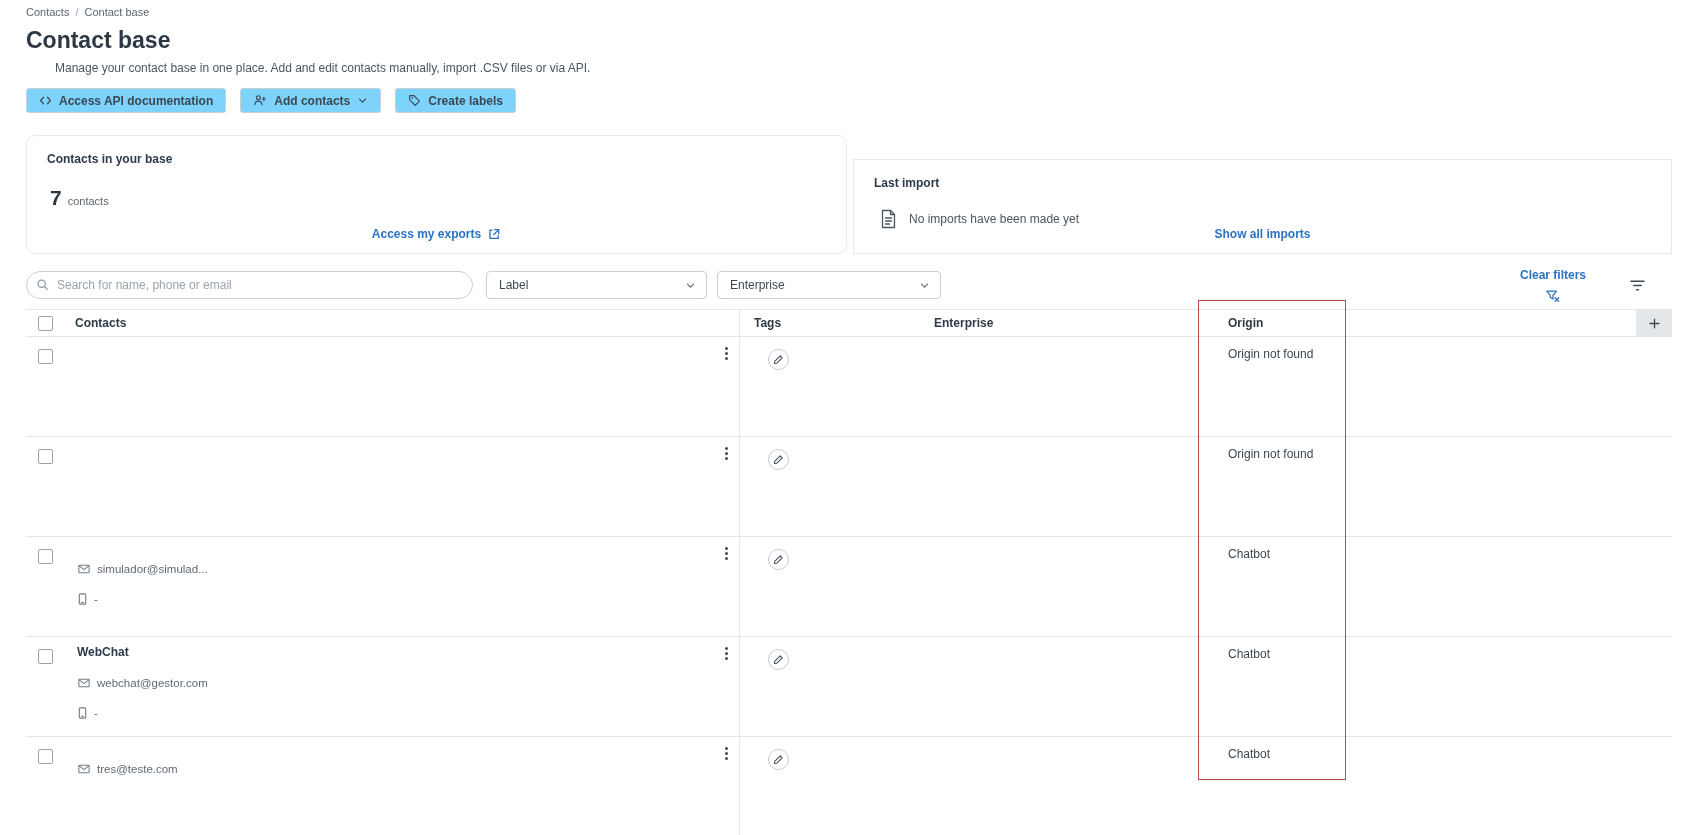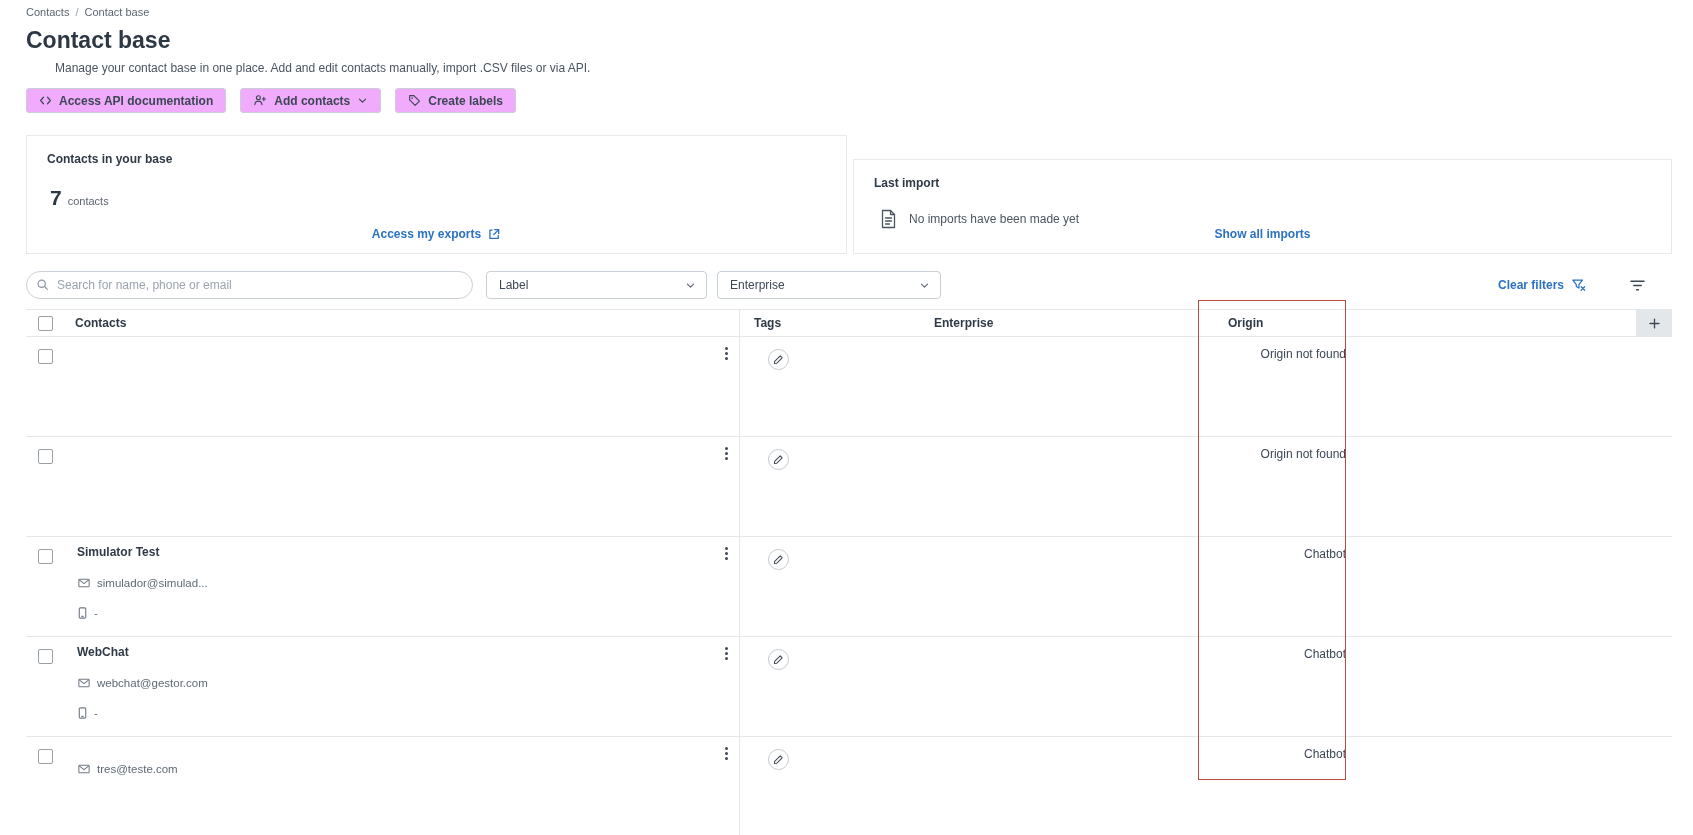--- a/index.html
+++ b/index.html
@@ -19,30 +19,30 @@
   .breadcrumb .sep { color: #9aa4af; }
 
   
   .page-title { margin-top: 9px; font-size: 23px; font-weight: 700; color: #2d3845; }
   .page-subtitle { margin-top: 7px; font-size: 12px; color: #4a5560; margin-left: 29px; }
 
   
   .toolbar { margin-top: 13px; display: flex; gap: 14px; }
   .btn {
     height: 25px; display: inline-flex; align-items: center; gap: 7px;
-    padding: 0 12px; background: #f0abfc; border: 1px solid #c9cfd6; border-radius: 3px;
+    padding: 0 12px; background: #7dd3fc; border: 1px solid #c9cfd6; border-radius: 3px;
     font-size: 12px; font-weight: 700; color: #3c4754; cursor: pointer;
     font-family: "Liberation Sans", sans-serif; white-space: nowrap;
   }
   .btn svg { flex: 0 0 auto; }
 
   
   .cards { margin-top: 22px; display: flex; gap: 6px; height: 119px; }
   .card { background: #fff; border: 1px solid #e7e9ed; padding: 16px 20px; position: relative; }
-  .card-left { width: 821px; }
+  .card-left { width: 821px; border-radius: 9px; }
   .card-right { flex: 1; margin-top: 24px; }
   .card-title { font-size: 12px; font-weight: 700; color: #2e3a47; }
   .count-row { margin-top: 20px; display: flex; align-items: baseline; gap: 6px; margin-left: 3px; }
   .count { font-size: 21px; font-weight: 700; color: #2d3845; }
   .count-unit { font-size: 11px; color: #5b6572; }
   .card-link {
     position: absolute; bottom: 12px; left: 50%; transform: translateX(-50%);
     font-size: 12px; font-weight: 700; color: #2b72c2; display: flex; align-items: center;
     gap: 6px; cursor: pointer; white-space: nowrap;
   }
@@ -58,35 +58,35 @@
   }
   .search-box input::placeholder { color: #9aa4af; }
   .search-box .search-ic { position: absolute; left: 10px; top: 7px; }
   .select {
     height: 28px; border: 1px solid #c9cfd6; border-radius: 4px; background: #fff;
     display: flex; align-items: center; justify-content: space-between;
     padding: 0 10px 0 12px; font-size: 12px; color: #3c4754; cursor: pointer;
   }
   .select-label { width: 221px; margin-left: 13px; }
   .select-enterprise { width: 224px; margin-left: 10px; }
-  .clear-filters { margin-left: auto; display: flex; align-items: center; gap: 7px; color: #2b72c2; font-weight: 700; font-size: 12px; cursor: pointer; white-space: nowrap; }
+  .clear-filters { margin-left: auto; display: flex; align-items: center; gap: 7px; color: #2b72c2; font-weight: 700; font-size: 12px; cursor: pointer; white-space: nowrap; flex-direction: column; }
   .filter-btn { margin-left: 43px; margin-right: 26px; cursor: pointer; display: flex; align-items: center; }
 
   
   .table { margin-top: 10px; }
   .thead {
     display: flex; height: 28px; align-items: stretch;
     border-top: 1px solid #e4e7ea; border-bottom: 1px solid #e4e7ea;
     font-size: 12px; font-weight: 700; color: #2e3a47;
   }
   .col-check { width: 49px; padding-left: 12px; flex: 0 0 auto; }
   .col-contacts { width: 665px; flex: 0 0 auto; border-right: 1px solid #e4e7ea; position: relative; }
   .col-tags { width: 186px; padding-left: 14px; flex: 0 0 auto; }
   .col-enterprise { width: 272px; padding-left: 8px; flex: 0 0 auto; }
-  .col-origin { width: 148px; padding-left: 30px; flex: 0 0 auto; text-align: right; }
+  .col-origin { width: 148px; padding-left: 30px; flex: 0 0 auto; }
   .col-spacer { flex: 1; }
   .col-add { width: 36px; flex: 0 0 auto; background: #e4e7ea; display: flex; align-items: center; justify-content: center; cursor: pointer; }
   .thead > div { display: flex; align-items: center; }
   .thead .col-contacts { padding-left: 0; }
 
   .row { display: flex; height: 100px; border-bottom: 1px solid #e4e7ea; align-items: stretch; }
   .row .col-check { padding-top: 12px; }
   .row .col-contacts { padding-top: 8px; }
   .row .col-tags { padding-top: 12px; }
   .row .col-origin { padding-top: 10px; font-size: 12px; font-weight: 400; color: #3c4754; }
@@ -279,21 +279,20 @@
     <div class="col-enterprise"></div>
     <div class="col-origin">Origin not found</div>
     <div class="col-spacer"></div>
   </div>
 
   <div class="row">
     <div class="col-check">
       <span class="checkbox"></span>
     </div>
     <div class="col-contacts">
-      <div class="contact-name">Simulator Test</div>
       <div class="contact-line">
         <svg width="12" height="10" viewBox="0 0 14 11" fill="none" stroke="#707a86" stroke-width="1.2" stroke-linejoin="round">
                 <rect x="1" y="1" width="12" height="9" rx="1"></rect>
                 <path d="m1.5 1.8 5.5 4.4 5.5-4.4"></path>
               </svg>
         <span>simulador@simulad...</span>
       </div>
       <div class="contact-line">
         <svg width="9" height="12" viewBox="0 0 9 13" fill="none" stroke="#707a86" stroke-width="1.2" stroke-linejoin="round">
                 <rect x="1" y="1" width="7" height="11" rx="1.2"></rect>

